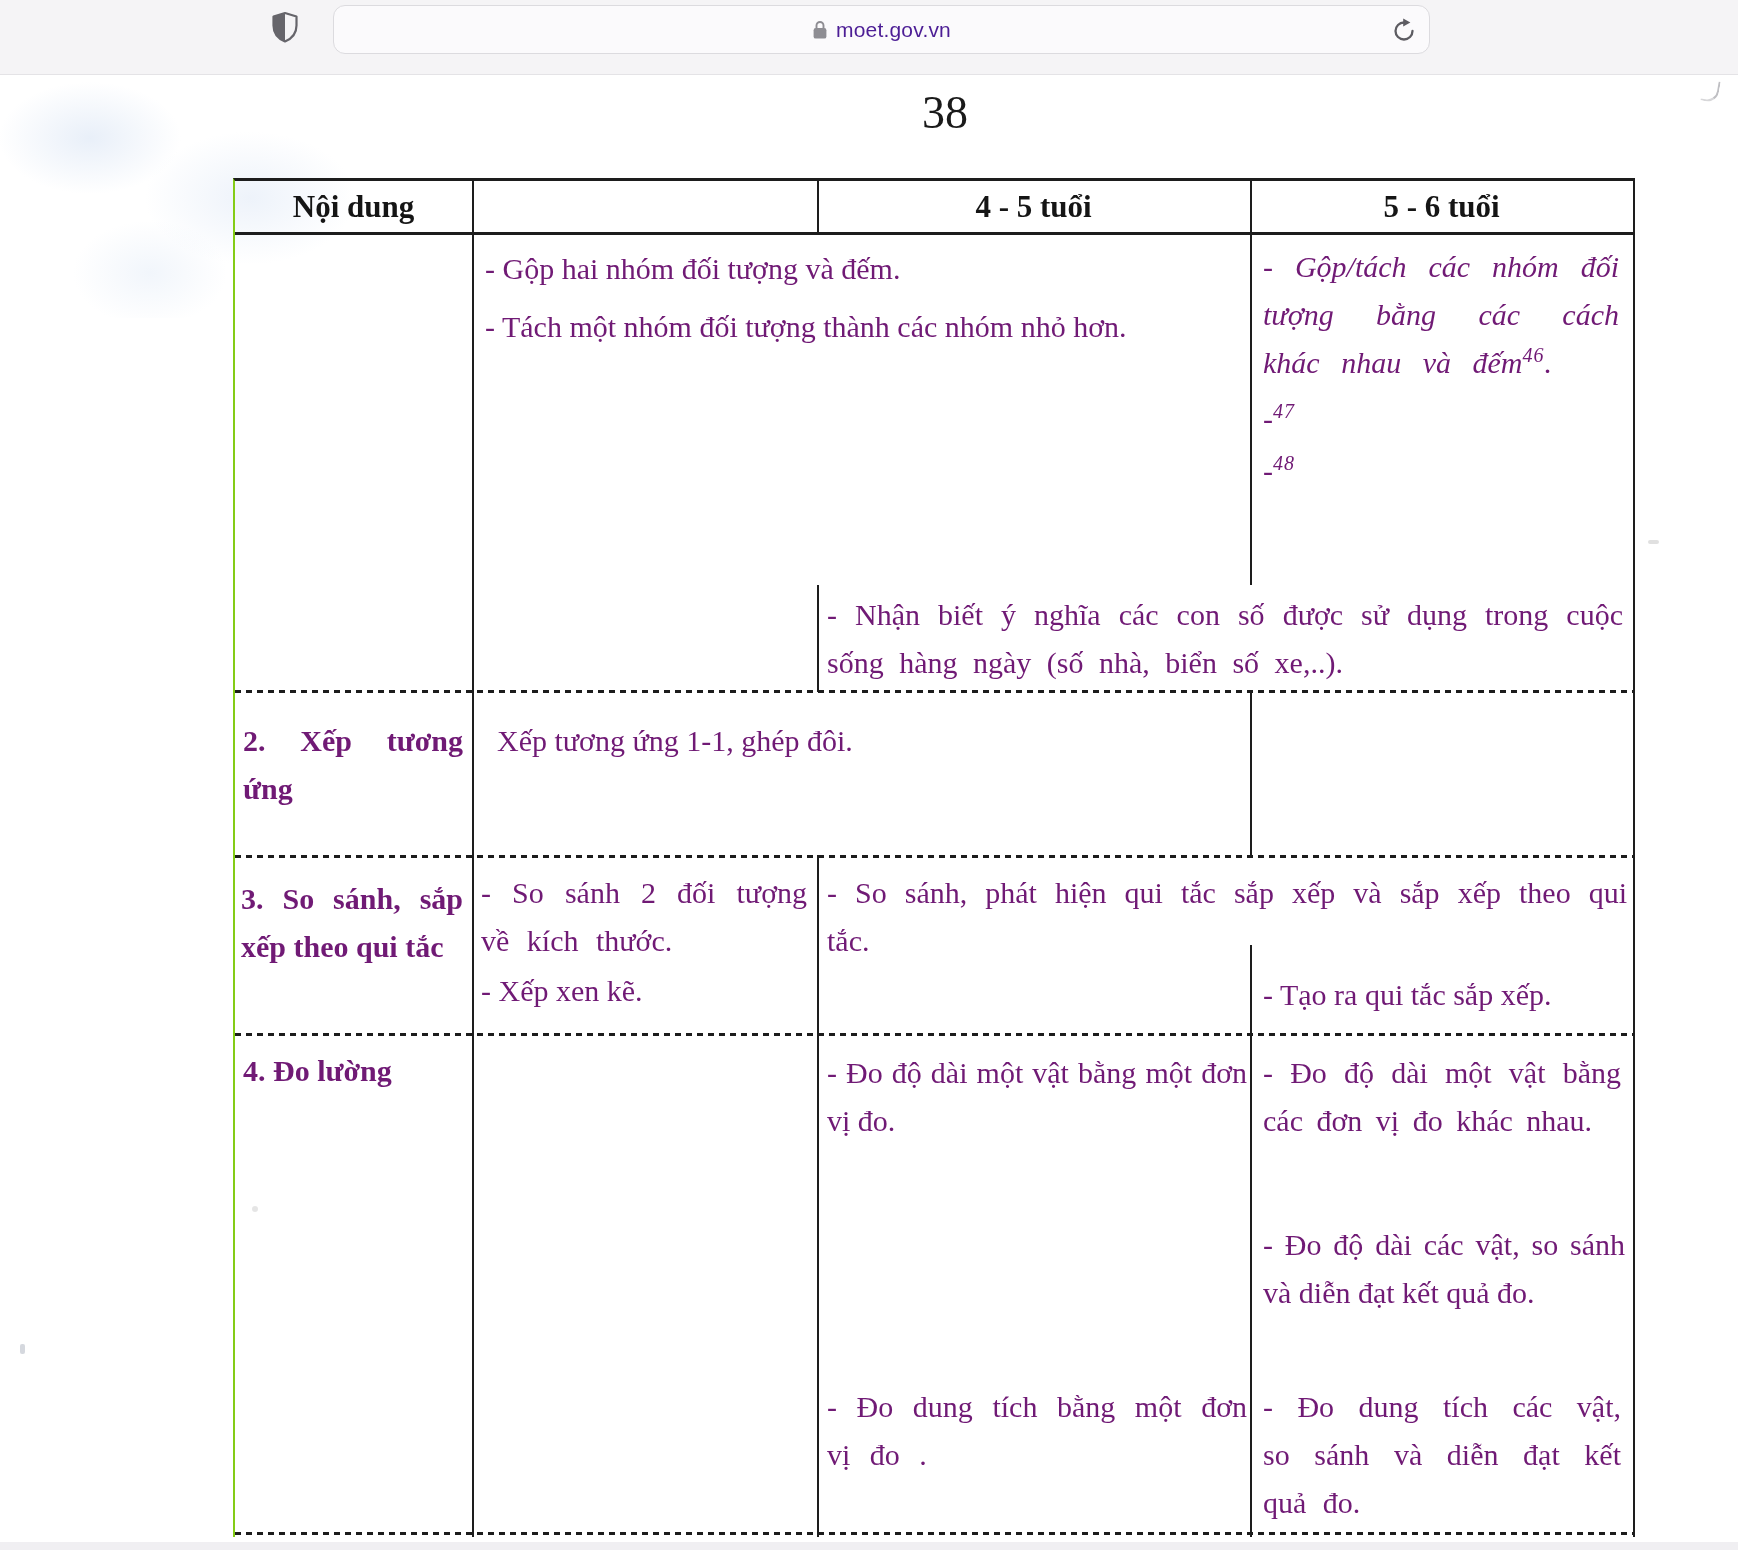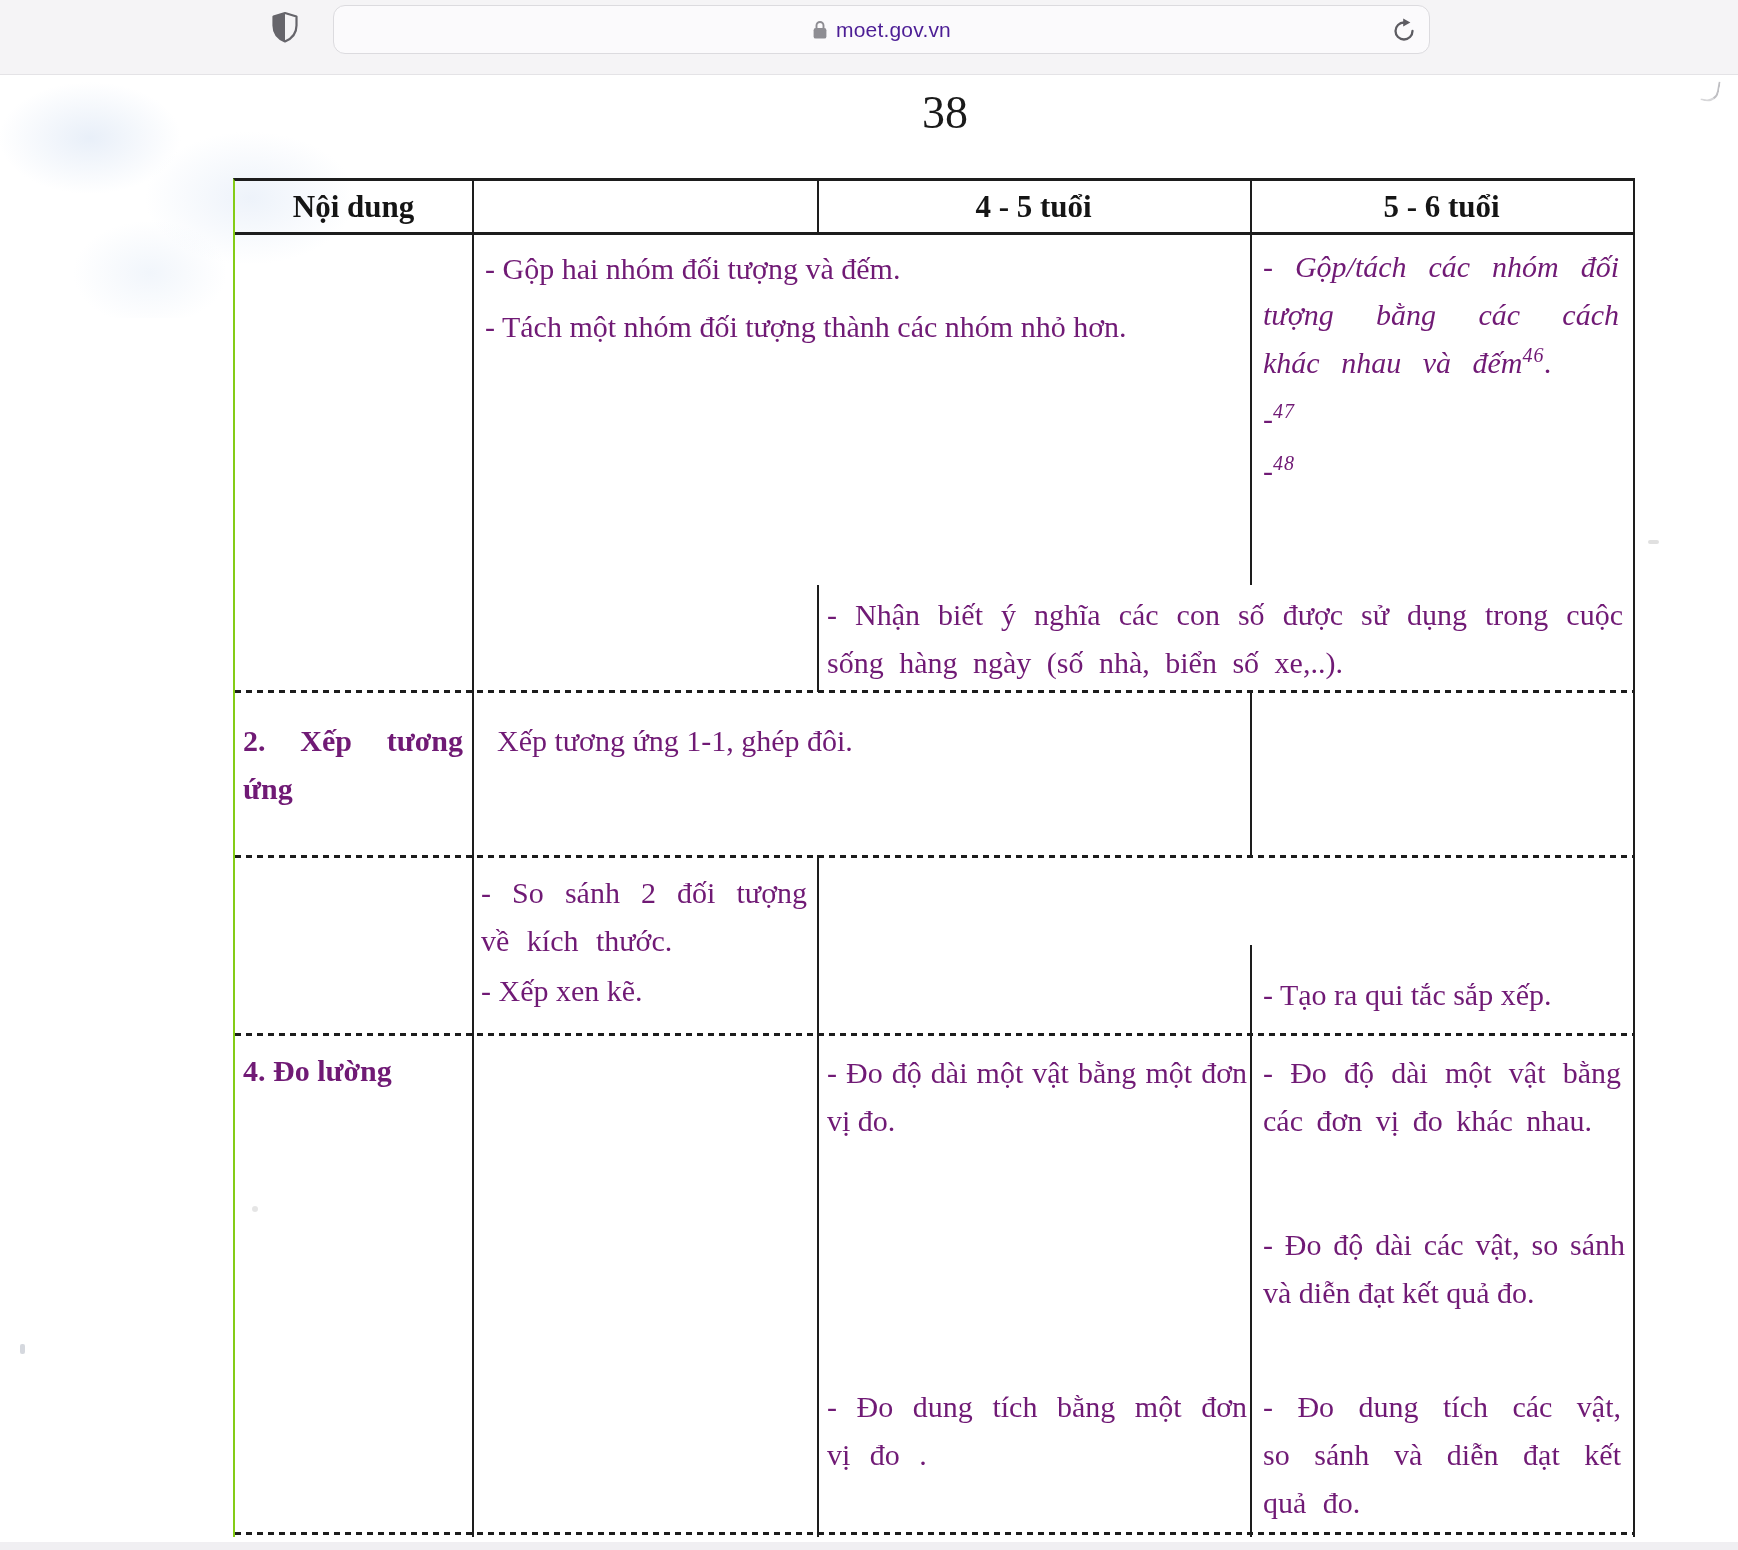--- a/index.html
+++ b/index.html
@@ -128,24 +128,26 @@
     <p><span>- Gộp/tách các nhóm đối tượng bằng các cách khác nhau và đếm</span><sup class="fnref">46</sup><span>.</span></p>
     <div class="fn-line"><span>-</span><sup class="fnref">47</sup></div>
     <div class="fn-line"><span>-</span><sup class="fnref">48</sup></div>
   </div>
 
   <div class="cell ws8" style="left:592px;top:410px;width:796px;">- Nhận biết ý nghĩa các con số được sử dụng trong cuộc sống hàng ngày (số nhà, biển số xe,..).</div>
 
   <div class="cell bold" style="left:8px;top:536px;width:220px;">2. Xếp tương ứng</div>
   <div class="cell tleft" style="left:262px;top:536px;width:700px;">Xếp tương ứng 1-1, ghép đôi.</div>
 
+  <div class="cell bold" style="left:6px;top:694px;width:222px;">3. So sánh, sắp xếp theo qui tắc</div>
   <div class="cell" style="left:246px;top:688px;width:326px;">
     <p class="ws10" style="margin-bottom:2px;">- So sánh 2 đối tượng về kích thước.</p>
     <p>- Xếp xen kẽ.</p>
   </div>
+  <div class="cell ws8" style="left:592px;top:688px;width:800px;">- So sánh, phát hiện qui tắc sắp xếp và sắp xếp theo qui tắc.</div>
   <div class="cell tleft" style="left:1028px;top:790px;width:362px;">- Tạo ra qui tắc sắp xếp.</div>
 
   <div class="cell bold tleft" style="left:8px;top:866px;width:220px;">4. Đo lường</div>
   <div class="cell" style="left:592px;top:868px;width:420px;">- Đo độ dài một vật bằng một đơn vị đo.</div>
   <div class="cell ws12" style="left:592px;top:1202px;width:420px;">- Đo dung tích bằng một đơn vị đo .</div>
   <div class="cell ws6" style="left:1028px;top:868px;width:358px;">- Đo độ dài một vật bằng các đơn vị đo khác nhau.</div>
   <div class="cell" style="left:1028px;top:1040px;width:362px;">- Đo độ dài các vật, so sánh và diễn đạt kết quả đo.</div>
   <div class="cell ws9" style="left:1028px;top:1202px;width:358px;">- Đo dung tích các vật, so sánh và diễn đạt kết quả đo.</div>
 </div>
 

